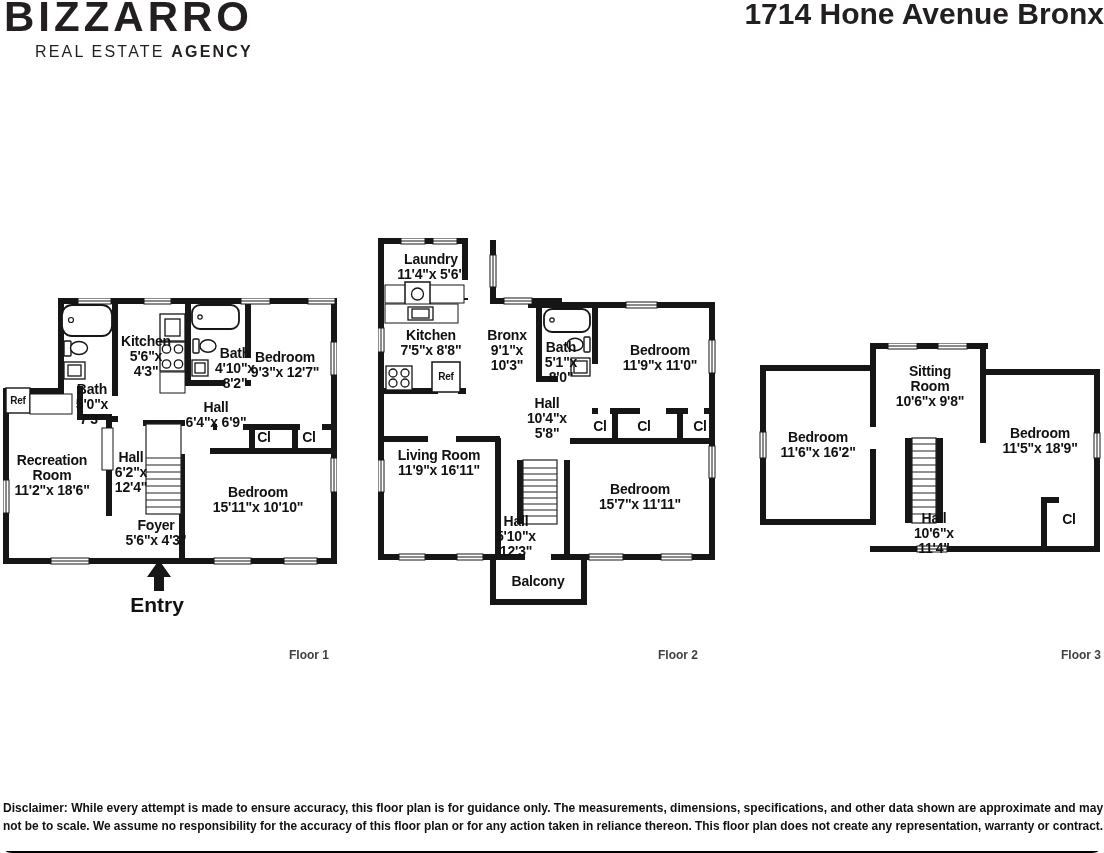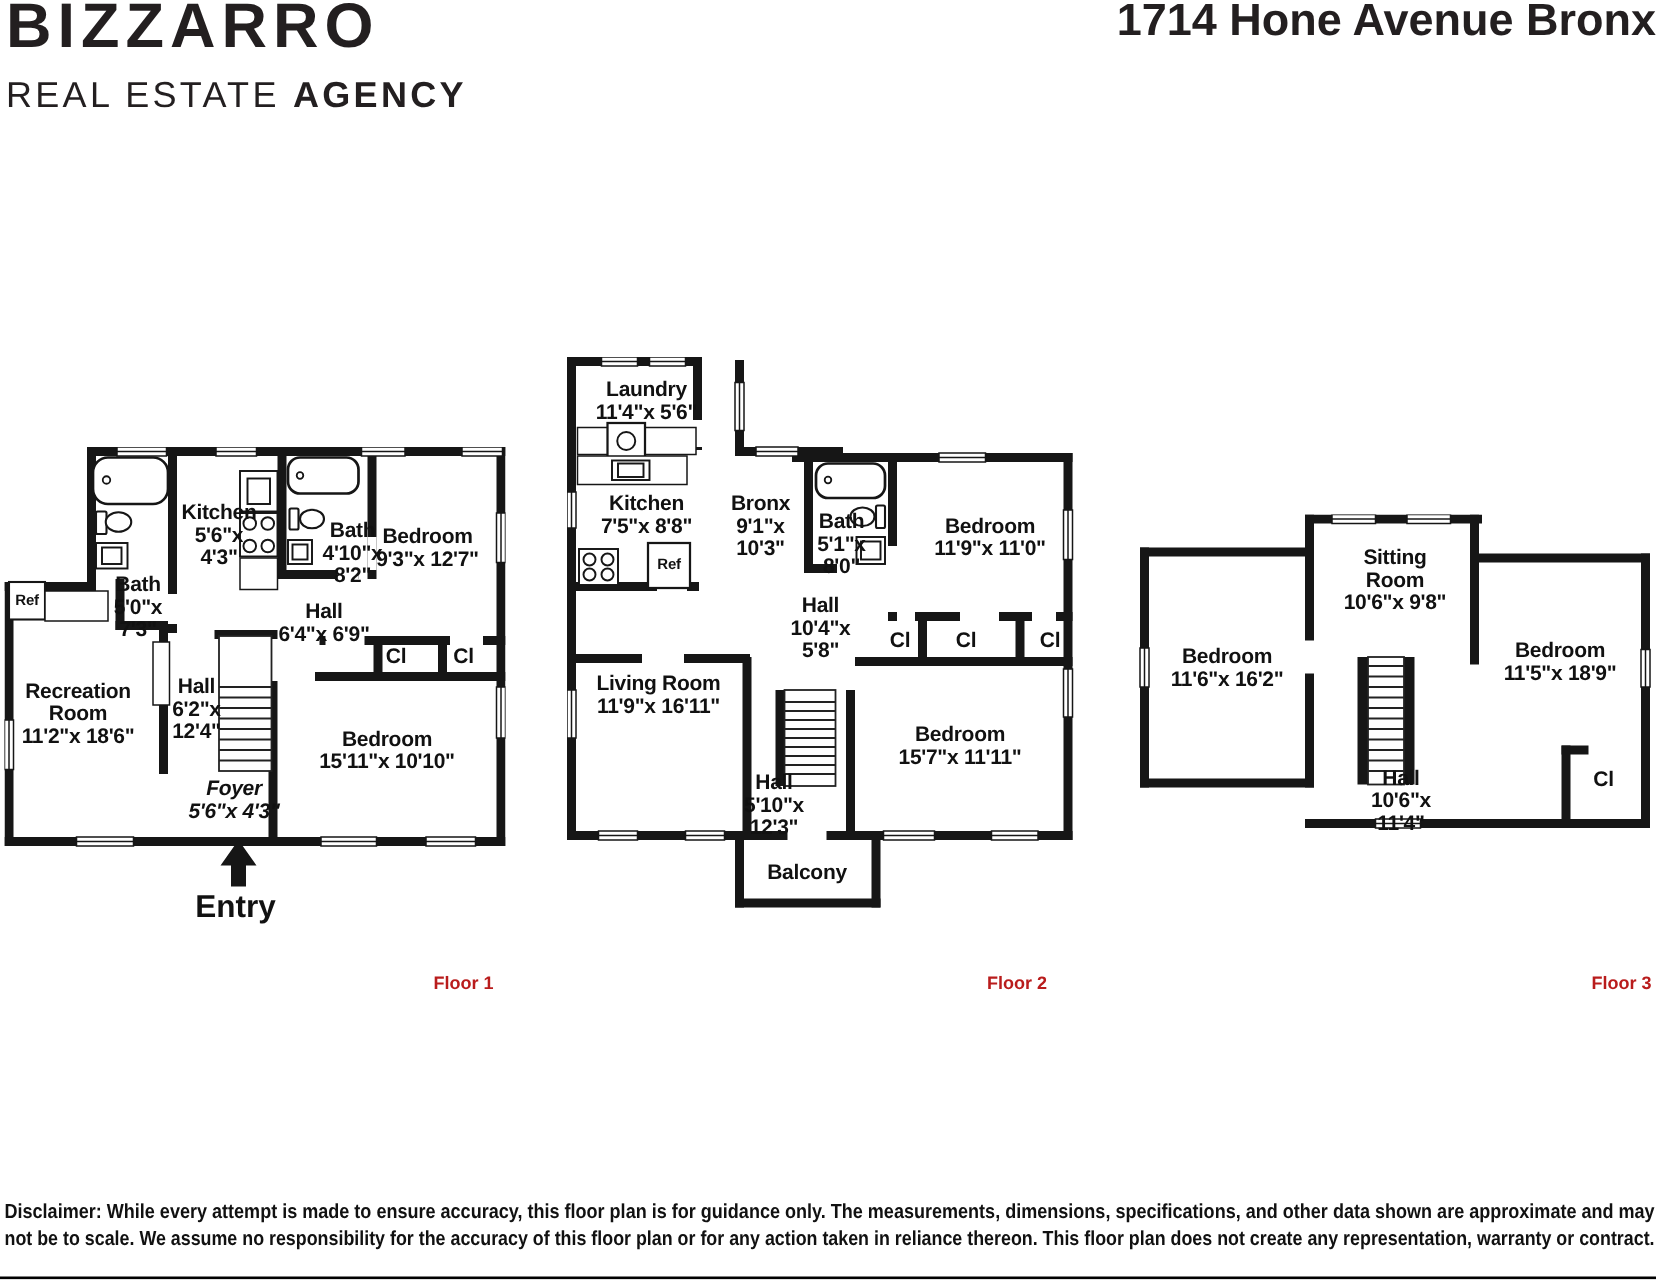--- a/index.html
+++ b/index.html
@@ -1,29 +1,29 @@
 <!DOCTYPE html>
 <html><head>
 <meta charset="utf-8">
 <style>
   html,body{margin:0;padding:0;background:#fff;}
   .page{position:relative;width:1104px;height:853px;background:#fff;overflow:hidden;
-        font-family:"Liberation Sans",sans-serif;color:#1d1b1c;}
+        font-family:"Liberation Sans",sans-serif;color:#1d1b1c;border-radius:12px;}
   .abs{position:absolute;}
   
   .logo-line1{font-size:42px;line-height:34px;font-weight:bold;letter-spacing:4px;color:#231f20;}
-  .logo-line2{font-size:24px;line-height:20px;letter-spacing:2.2px;color:#231f20;margin-top:20px;}
+  .logo-line2{font-size:16px;line-height:20px;letter-spacing:2.2px;color:#231f20;margin-top:8px;text-align:right;}
   .logo-line2 .bold{font-weight:bold;}
   .page-title{font-size:30px;line-height:32px;font-weight:bold;color:#231f20;white-space:nowrap;}
   
   .floor{position:absolute;}
   .floor svg{position:absolute;left:0;top:0;}
   .rlbl{position:absolute;text-align:center;font-size:14px;font-weight:600;
         letter-spacing:-0.2px;line-height:15px;color:#111;}
-  .fcap{position:absolute;font-size:12px;font-weight:600;text-align:center;color:#b91c1c;}
+  .fcap{position:absolute;font-size:12px;font-weight:600;text-align:center;color:#404040;}
   .entry-lbl{position:absolute;text-align:center;font-size:21px;font-weight:600;color:#111;}
   
   .disc{position:absolute;left:3px;top:799px;width:1100px;}
   .fit-line{display:block;white-space:nowrap;font-size:13.5px;font-weight:700;
             line-height:17.5px;color:#111;transform-origin:0 50%;}
   .bottom-border{position:absolute;left:0;top:851px;width:1104px;height:2px;background:#000;}
 </style>
 </head>
 <body>
 
@@ -151,21 +151,21 @@
     <div class="rlbl" style="left:0px;top:155px;width:98px;">
       <div>Recreation Room</div>
         <div>11'2"x 18'6"</div>
     </div>
     <div class="rlbl" style="left:246px;top:132px;width:30px;">Cl</div>
     <div class="rlbl" style="left:291px;top:132px;width:30px;">Cl</div>
     <div class="rlbl" style="left:205px;top:187px;width:100px;">
       <div>Bedroom</div>
         <div>15'11"x 10'10"</div>
     </div>
-    <div class="rlbl" style="left:115px;top:220px;width:76px;font-style:italic;">
+    <div class="rlbl" style="left:115px;top:220px;width:76px;">
       <div>Foyer</div>
         <div>5'6"x 4'3"</div>
     </div>
     <div class="entry-lbl" style="left:123px;top:295px;width:62px;">Entry</div>
   </div>
 
   <div class="floor" style="left:378px;top:238px;width:340px;height:372px;">
     <svg width="340" height="372" viewBox="0 0 340 372">
       <g fill="#161616">
         <rect x="0" y="0" width="90" height="6"></rect>

